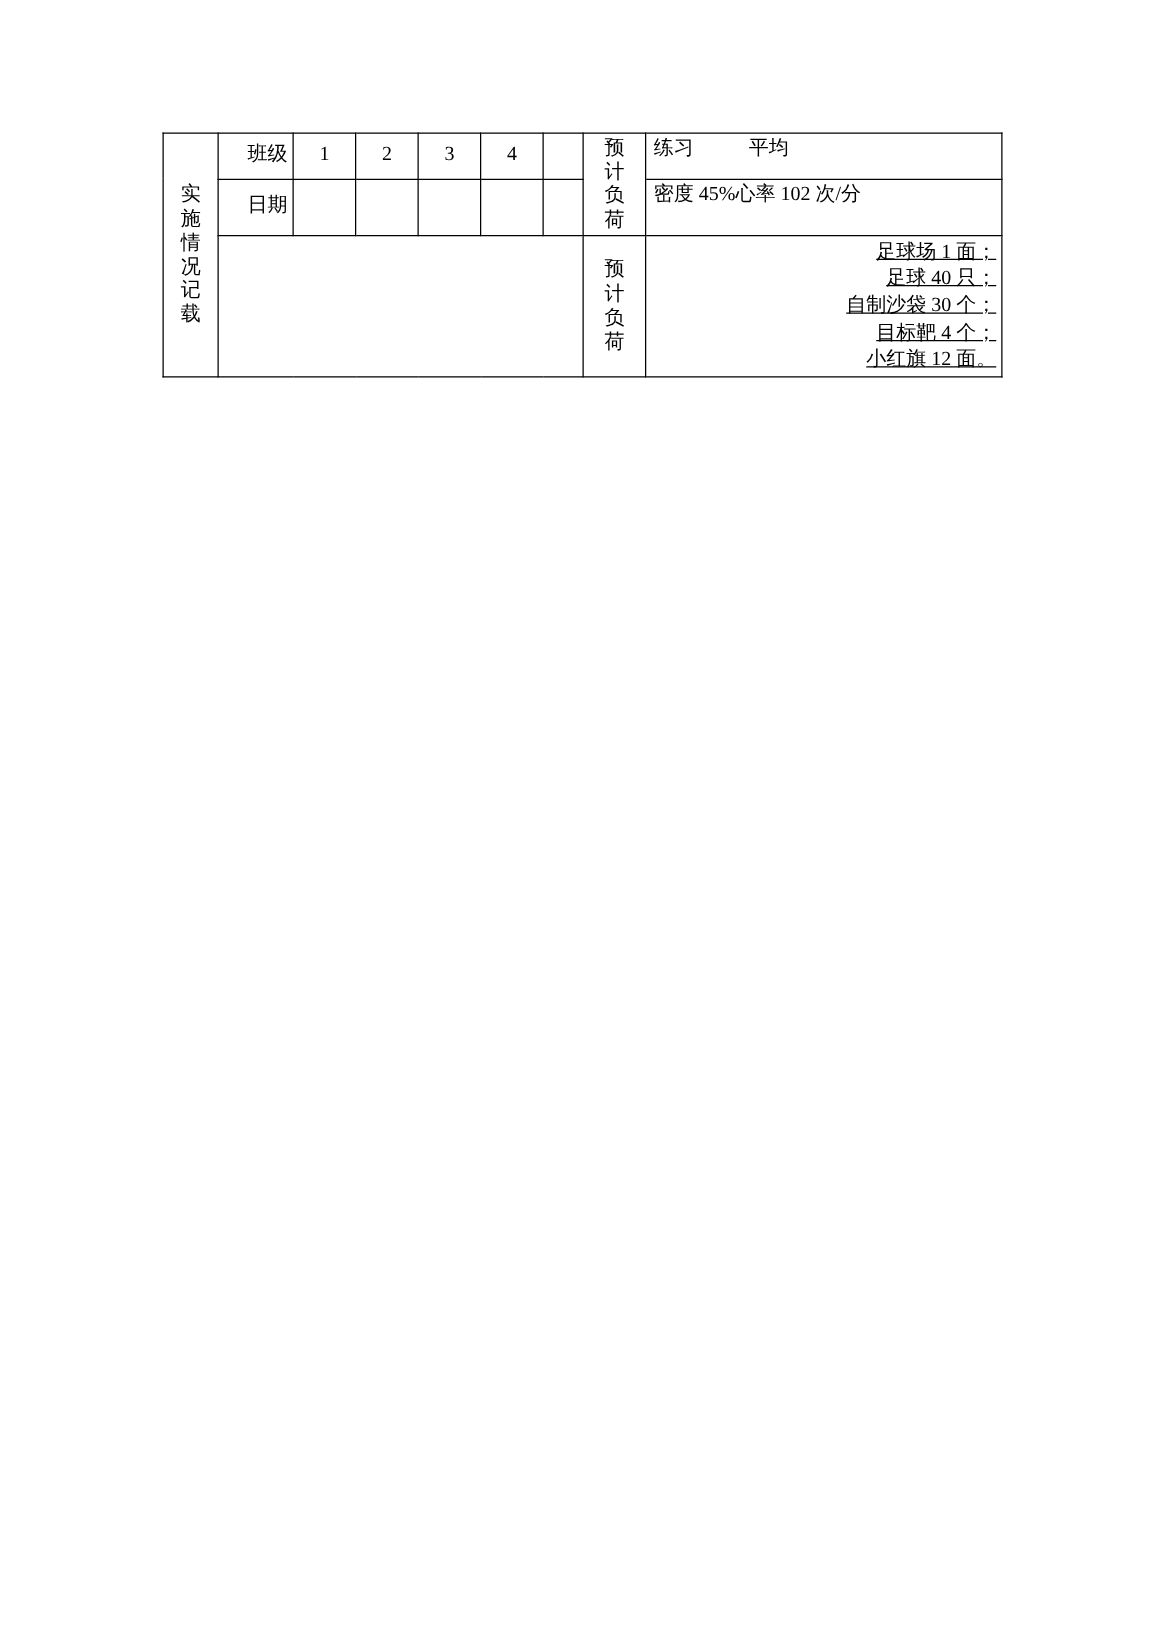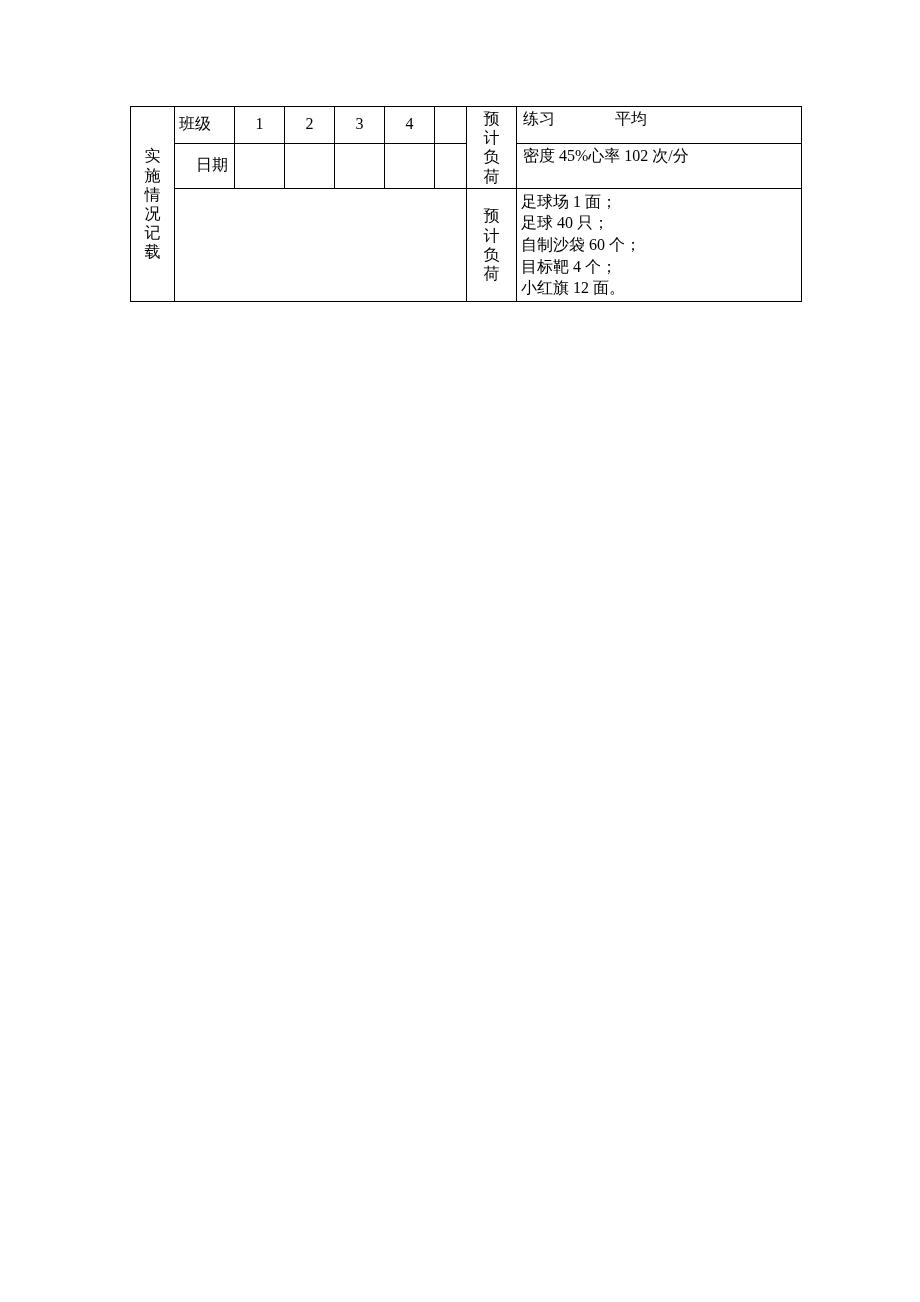--- a/index.html
+++ b/index.html
@@ -2,25 +2,25 @@
 <html><head>
 <meta charset="utf-8">
 <style>
   html,body{margin:0;padding:0;background:#fff;}
   body{width:920px;height:1302px;}
   .page{padding:106px 118px 0 130px;font-family:"SimSun","Songti SC","STSong",serif;font-size:16px;color:#000;}
   table{border-collapse:collapse;width:100%;table-layout:fixed;}
   td{border:1px solid #000;padding:2px 4px;vertical-align:top;line-height:1.3;}
   .vlabel{text-align:center;vertical-align:middle;line-height:1.2;margin-left:44px;}
   .vlabel span{display:inline-block;width:1em;}
-  .clabel{text-align:left;vertical-align:middle;margin-top:40px;}
+  .clabel{text-align:right;vertical-align:middle;margin-top:40px;}
   .num{text-align:center;vertical-align:middle;}
   .load-cell{padding:2px 6px;}
-  .load-cell .row1{display:flex;justify-content:flex-start;gap:60px;}
-  .equip{text-align:left;vertical-align:middle;line-height:1.35;}
+  .load-cell .row1{display:flex;justify-content:flex-start;gap:44px;}
+  .equip{text-align:right;vertical-align:middle;line-height:1.35;text-decoration:underline;}
 </style>
 </head>
 <body>
 <div class="page">
 
 <table>
   <colgroup>
     <col style="width:44px">
     <col style="width:60px">
     <col style="width:50px">
@@ -56,20 +56,20 @@
     <td></td>
     <td></td>
     <td class="load-cell">密度 45%心率 102 次/分</td>
   </tr>
   <tr>
     <td colspan="6" style="height:108px;"></td>
     <td class="vlabel"><span>预计负荷</span></td>
     <td class="equip">
       <div>足球场 1 面；</div>
       <div>足球 40 只；</div>
-      <div>自制沙袋 60 个；</div>
+      <div>自制沙袋 30 个；</div>
       <div>目标靶 4 个；</div>
       <div>小红旗 12 面。</div>
     </td>
   </tr>
 </tbody>
     </table>
 </div>
 
 </body></html>

